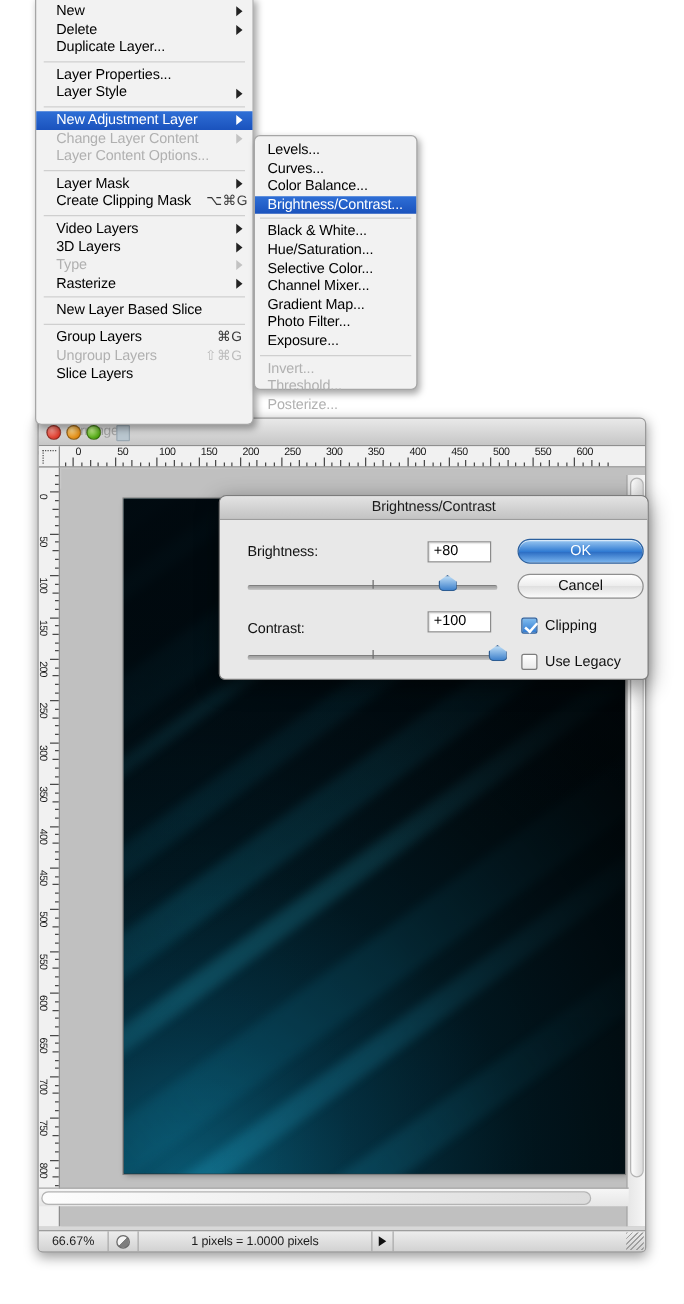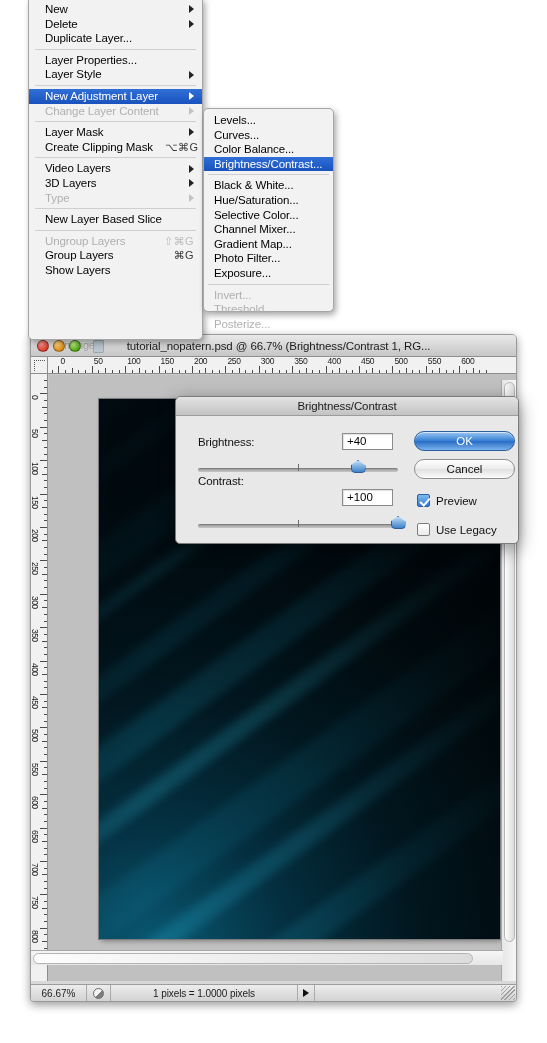--- a/index.html
+++ b/index.html
@@ -295,21 +295,20 @@
   <div id="ps-window">
 
     <div id="titlebar">
       <div class="ghost-arrange">Arrange</div>
       <div class="lights">
         <div class="light l-close"></div>
         <div class="light l-min"></div>
         <div class="light l-max"></div>
       </div>
       <div class="doc-icon"></div>
-      <div id="title-text">tutorial_nopatern.psd @ 66.7% (Brightness/Contrast 1, RG...</div>
     </div>
 
     <div id="ruler-wrap">
 
       <div class="ghost-row">
         <div class="ghost-distribute">Distribute</div>
       </div>
 
       <div id="canvas-area">
         <div id="artboard">
@@ -568,20 +567,23 @@
       </div>
       <div class="sep"></div>
       <div class="mi sel">
         <span class="lbl">New Adjustment Layer</span>
         <span class="arrow"></span>
       </div>
       <div class="mi dim">
         <span class="lbl">Change Layer Content</span>
         <span class="arrow"></span>
       </div>
+      <div class="mi dim">
+        <span class="lbl">Layer Content Options...</span>
+      </div>
       <div class="sep"></div>
       <div class="mi">
         <span class="lbl">Layer Mask</span>
         <span class="arrow"></span>
       </div>
       <div class="mi">
         <span class="lbl">Create Clipping Mask</span>
         <span class="sc">⌥⌘G</span>
       </div>
       <div class="sep"></div>
@@ -590,35 +592,39 @@
         <span class="arrow"></span>
       </div>
       <div class="mi">
         <span class="lbl">3D Layers</span>
         <span class="arrow"></span>
       </div>
       <div class="mi dim">
         <span class="lbl">Type</span>
         <span class="arrow"></span>
       </div>
+      <div class="mi">
+        <span class="lbl">Rasterize</span>
+        <span class="arrow"></span>
+      </div>
       <div class="sep"></div>
       <div class="mi">
         <span class="lbl">New Layer Based Slice</span>
       </div>
       <div class="sep"></div>
+      <div class="mi">
+        <span class="lbl">Group Layers</span>
+        <span class="sc">⌘G</span>
+      </div>
       <div class="mi dim">
         <span class="lbl">Ungroup Layers</span>
         <span class="sc">⇧⌘G</span>
       </div>
       <div class="mi">
-        <span class="lbl">Group Layers</span>
-        <span class="sc">⌘G</span>
-      </div>
-      <div class="mi">
-        <span class="lbl">Show Layers</span>
+        <span class="lbl">Slice Layers</span>
       </div>
     </div>
 
   <div class="menu-panel" id="adj-menu">
       <div class="mi">
         <span class="lbl">Levels...</span>
       </div>
       <div class="mi">
         <span class="lbl">Curves...</span>
       </div>
@@ -659,39 +665,39 @@
       </div>
       <div class="mi dim">
         <span class="lbl">Posterize...</span>
       </div>
     </div>
 
   <div id="bc-dialog">
     <div id="bc-title">Brightness/Contrast</div>
 
     <div class="row-label" style="left:22px; top:39px;">Brightness:</div>
-    <div class="num-field" style="left:166px; top:36px;">+40</div>
+    <div class="num-field" style="left:166px; top:36px;">+80</div>
     <div class="slider-track" style="left:22px; top:71px; width:200px;">
       <div class="slider-center" style="left:100px;"></div>
       <div class="thumb" id="bright-thumb" style="left: 152.5px;"></div>
     </div>
 
-    <div class="row-label" style="left:22px; top:78px;">Contrast:</div>
+    <div class="row-label" style="left:22px; top:100px;">Contrast:</div>
     <div class="num-field" style="left:166px; top:92px;">+100</div>
     <div class="slider-track" style="left:22px; top:127px; width:200px;">
       <div class="slider-center" style="left:100px;"></div>
       <div class="thumb" id="contrast-thumb" style="left: 192.5px;"></div>
     </div>
 
     <div class="btn" id="btn-ok" style="left:238px; top:34px;">OK</div>
     <div class="btn" id="btn-cancel" style="left:238px; top:62px;">Cancel</div>
 
     <div class="chk-row" style="left:241px; top:97px;">
       <div class="chk on"></div>
-      <span>Preview</span>
+      <span>Clipping</span>
     </div>
     <div class="chk-row" style="left:241px; top:126px;">
       <div class="chk"></div>
       <span>Use Legacy</span>
     </div>
   </div>
 
 </div>
 
 </body></html>

